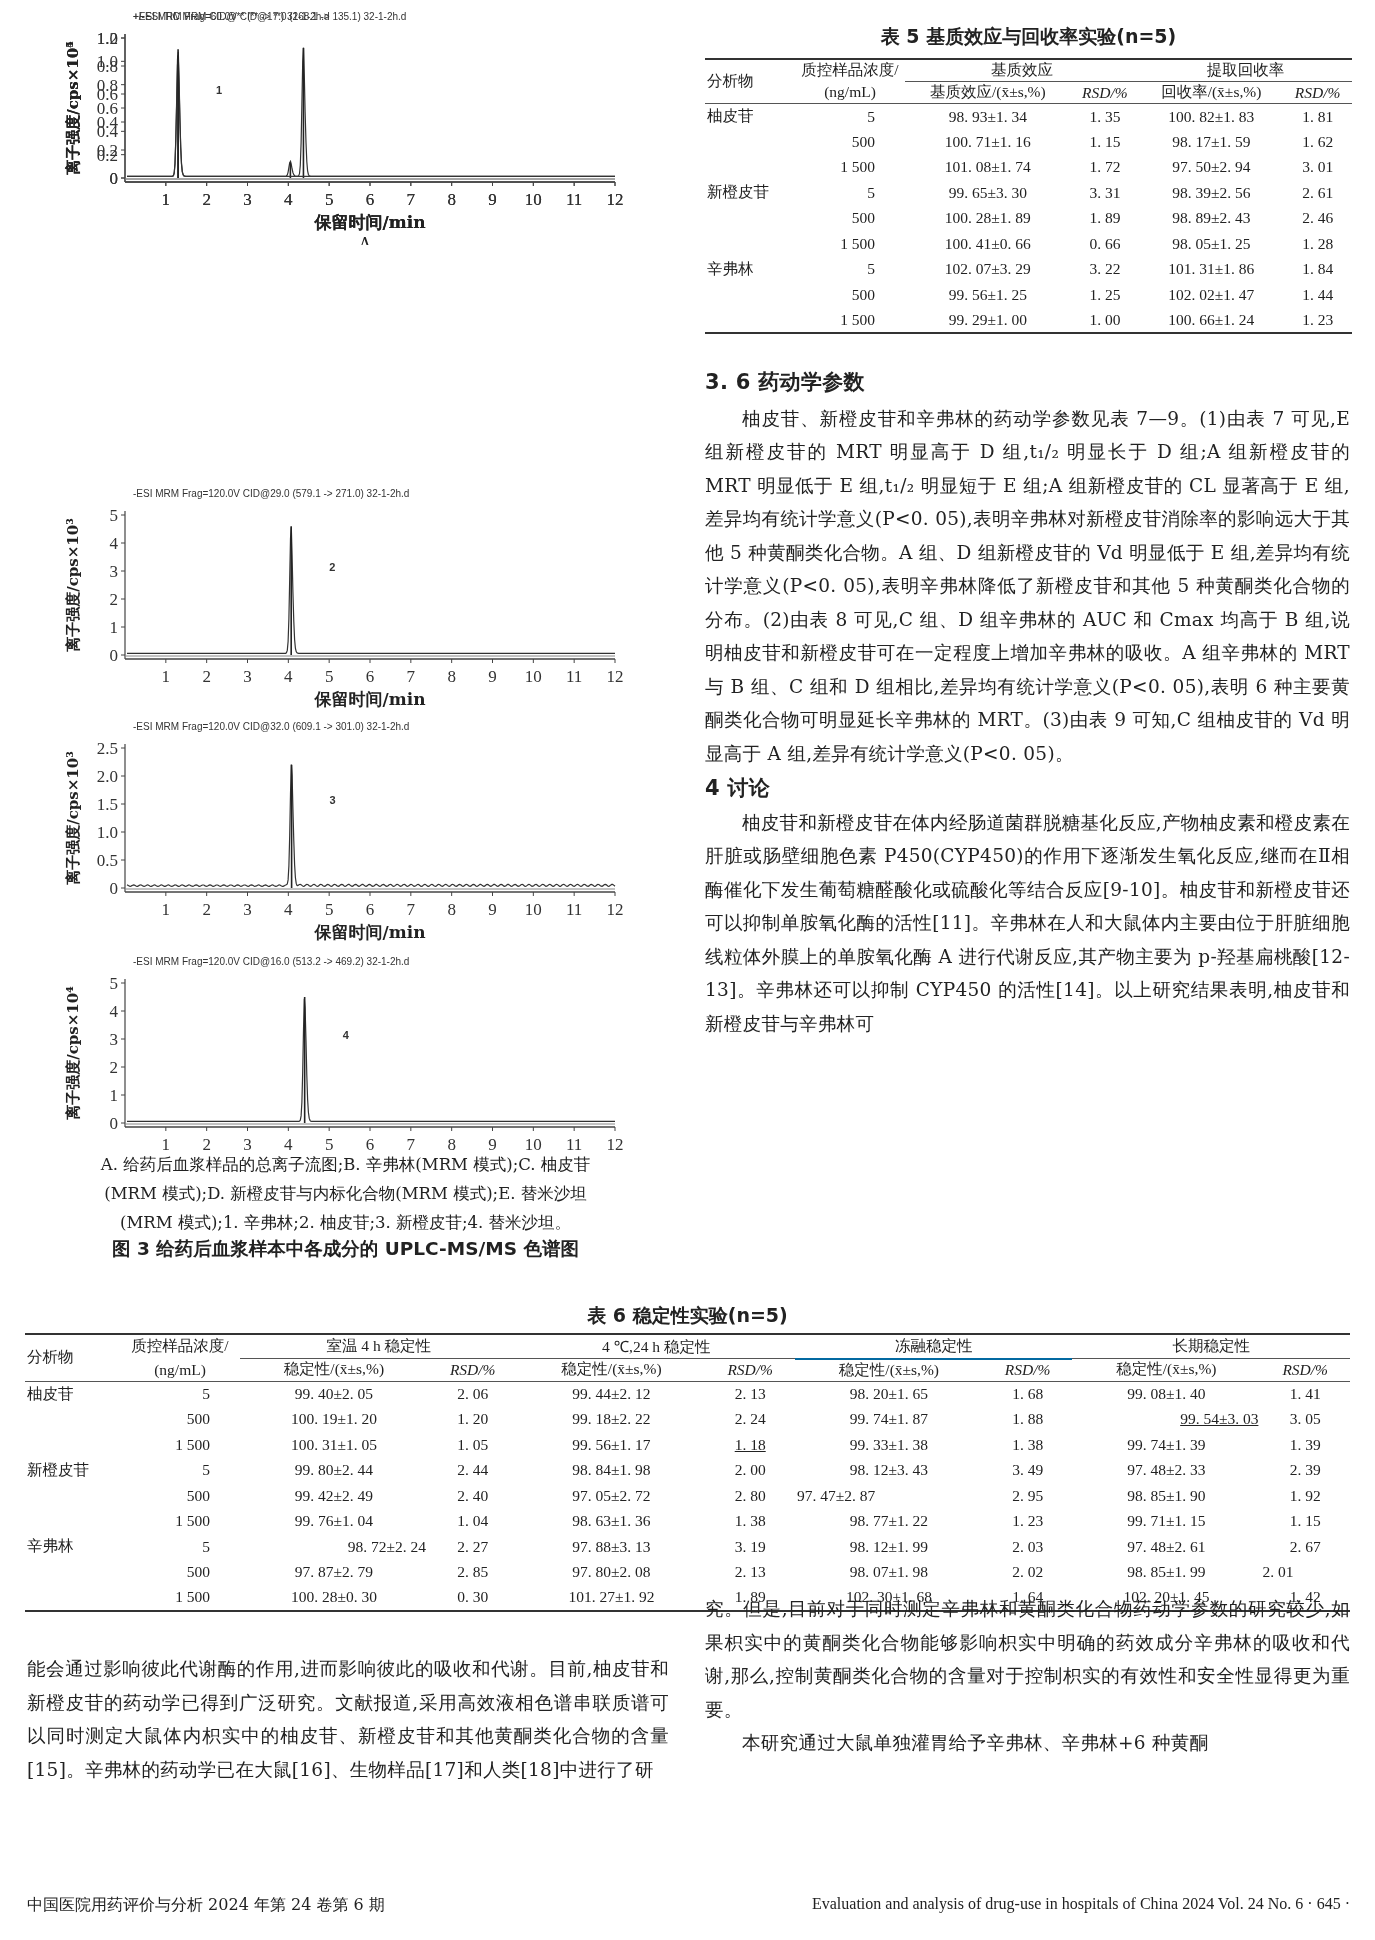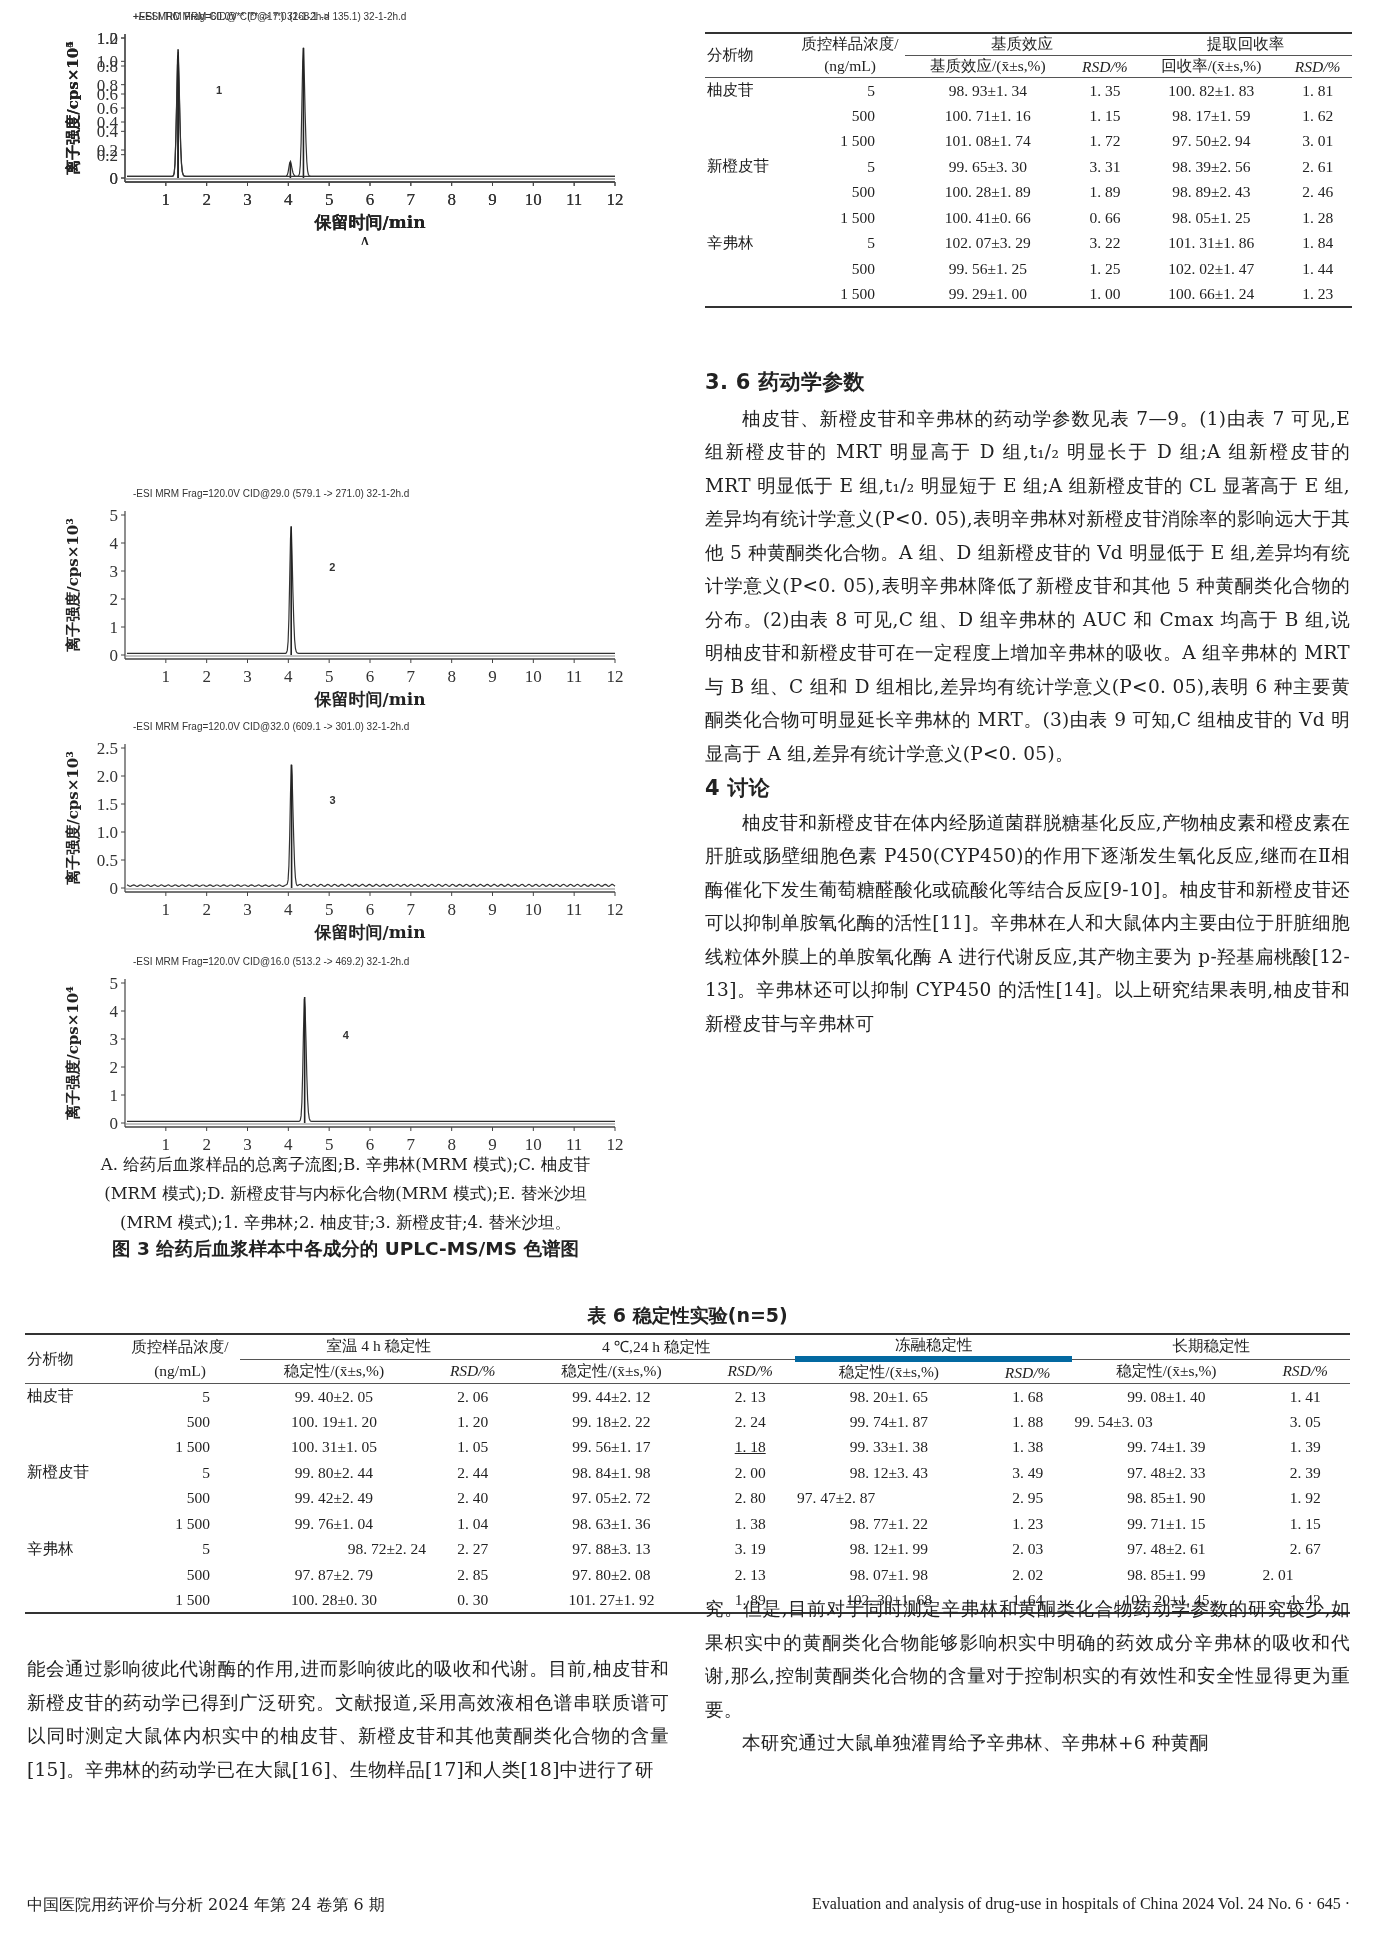--- a/index.html
+++ b/index.html
@@ -294,20 +294,21 @@
 </div>
 
 <div class="figcap">
   <div>A. 给药后血浆样品的总离子流图;B. 辛弗林(MRM 模式);C. 柚皮苷</div>
   <div>(MRM 模式);D. 新橙皮苷与内标化合物(MRM 模式);E. 替米沙坦</div>
   <div>(MRM 模式);1. 辛弗林;2. 柚皮苷;3. 新橙皮苷;4. 替米沙坦。</div>
 </div>
 <div class="figtitle">图 3   给药后血浆样本中各成分的 UPLC-MS/MS 色谱图</div>
 
 <div class="abs" style="left:705px;top:24px;width:647px">
+  <div class="tcap">表 5   基质效应与回收率实验(n=5)</div>
   <table style="width:647px;margin-top:8px">
     <thead>
       <tr class="thick-top">
         <th rowspan="2" style="text-align:left;vertical-align:middle;width:90px" class="thin-bot">分析物</th>
         <th style="width:110px">质控样品浓度/</th>
         <th colspan="2" style="border-bottom:1px solid #555">基质效应</th>
         <th colspan="2" style="border-bottom:1px solid #555">提取回收率</th>
       </tr>
       <tr class="thin-bot">
         <th>(ng/mL)</th>
@@ -403,21 +404,21 @@
 
 <div class="abs" style="left:25px;top:1303px;width:1325px">
   <div class="tcap">表 6   稳定性实验(n=5)</div>
   <table style="width:1325px;margin-top:4px">
     <thead>
       <tr class="thick-top">
         <th rowspan="2" style="text-align:left;vertical-align:middle;width:95px" class="thin-bot">分析物</th>
         <th style="width:120px">质控样品浓度/</th>
         <th colspan="2" style="border-bottom:1px solid #555">室温 4 h 稳定性</th>
         <th colspan="2" style="border-bottom:1px solid #555">4 ℃,24 h 稳定性</th>
-        <th colspan="2" style="border-bottom:6px solid #0369a1">冻融稳定性</th>
+        <th colspan="2" style="border-bottom:2px solid #0369a1">冻融稳定性</th>
         <th colspan="2" style="border-bottom:1px solid #555">长期稳定性</th>
       </tr>
       <tr class="thin-bot">
         <th>(ng/mL)</th>
         <th>稳定性/(x̄±s,%)</th>
         <th class="rsdh">RSD/%</th>
         <th>稳定性/(x̄±s,%)</th>
         <th class="rsdh">RSD/%</th>
         <th>稳定性/(x̄±s,%)</th>
         <th class="rsdh">RSD/%</th>
@@ -440,21 +441,21 @@
         </tr>
         <tr>
           <td style="height: 25.5px; text-align: left;"></td>
           <td style="height: 25.5px; text-align: right; padding-right: 30px;">500</td>
           <td style="height: 25.5px; text-align: center;">100. 19±1. 20</td>
           <td style="height: 25.5px; text-align: center;">1. 20</td>
           <td style="height: 25.5px; text-align: center;">99. 18±2. 22</td>
           <td style="height: 25.5px; text-align: center;">2. 24</td>
           <td style="height: 25.5px; text-align: center;">99. 74±1. 87</td>
           <td style="height: 25.5px; text-align: center;">1. 88</td>
-          <td style="height: 25.5px; text-align: left;">99. 54±3. 03</td>
+          <td style="height: 25.5px; text-align: right; text-decoration: underline;">99. 54±3. 03</td>
           <td style="height: 25.5px; text-align: center;">3. 05</td>
         </tr>
         <tr>
           <td style="height: 25.5px; text-align: left;"></td>
           <td style="height: 25.5px; text-align: right; padding-right: 30px;">1 500</td>
           <td style="height: 25.5px; text-align: center;">100. 31±1. 05</td>
           <td style="height: 25.5px; text-align: center;">1. 05</td>
           <td style="height: 25.5px; text-align: center;">99. 56±1. 17</td>
           <td style="height: 25.5px; text-align: center; text-decoration: underline;">1. 18</td>
           <td style="height: 25.5px; text-align: center;">99. 33±1. 38</td>

